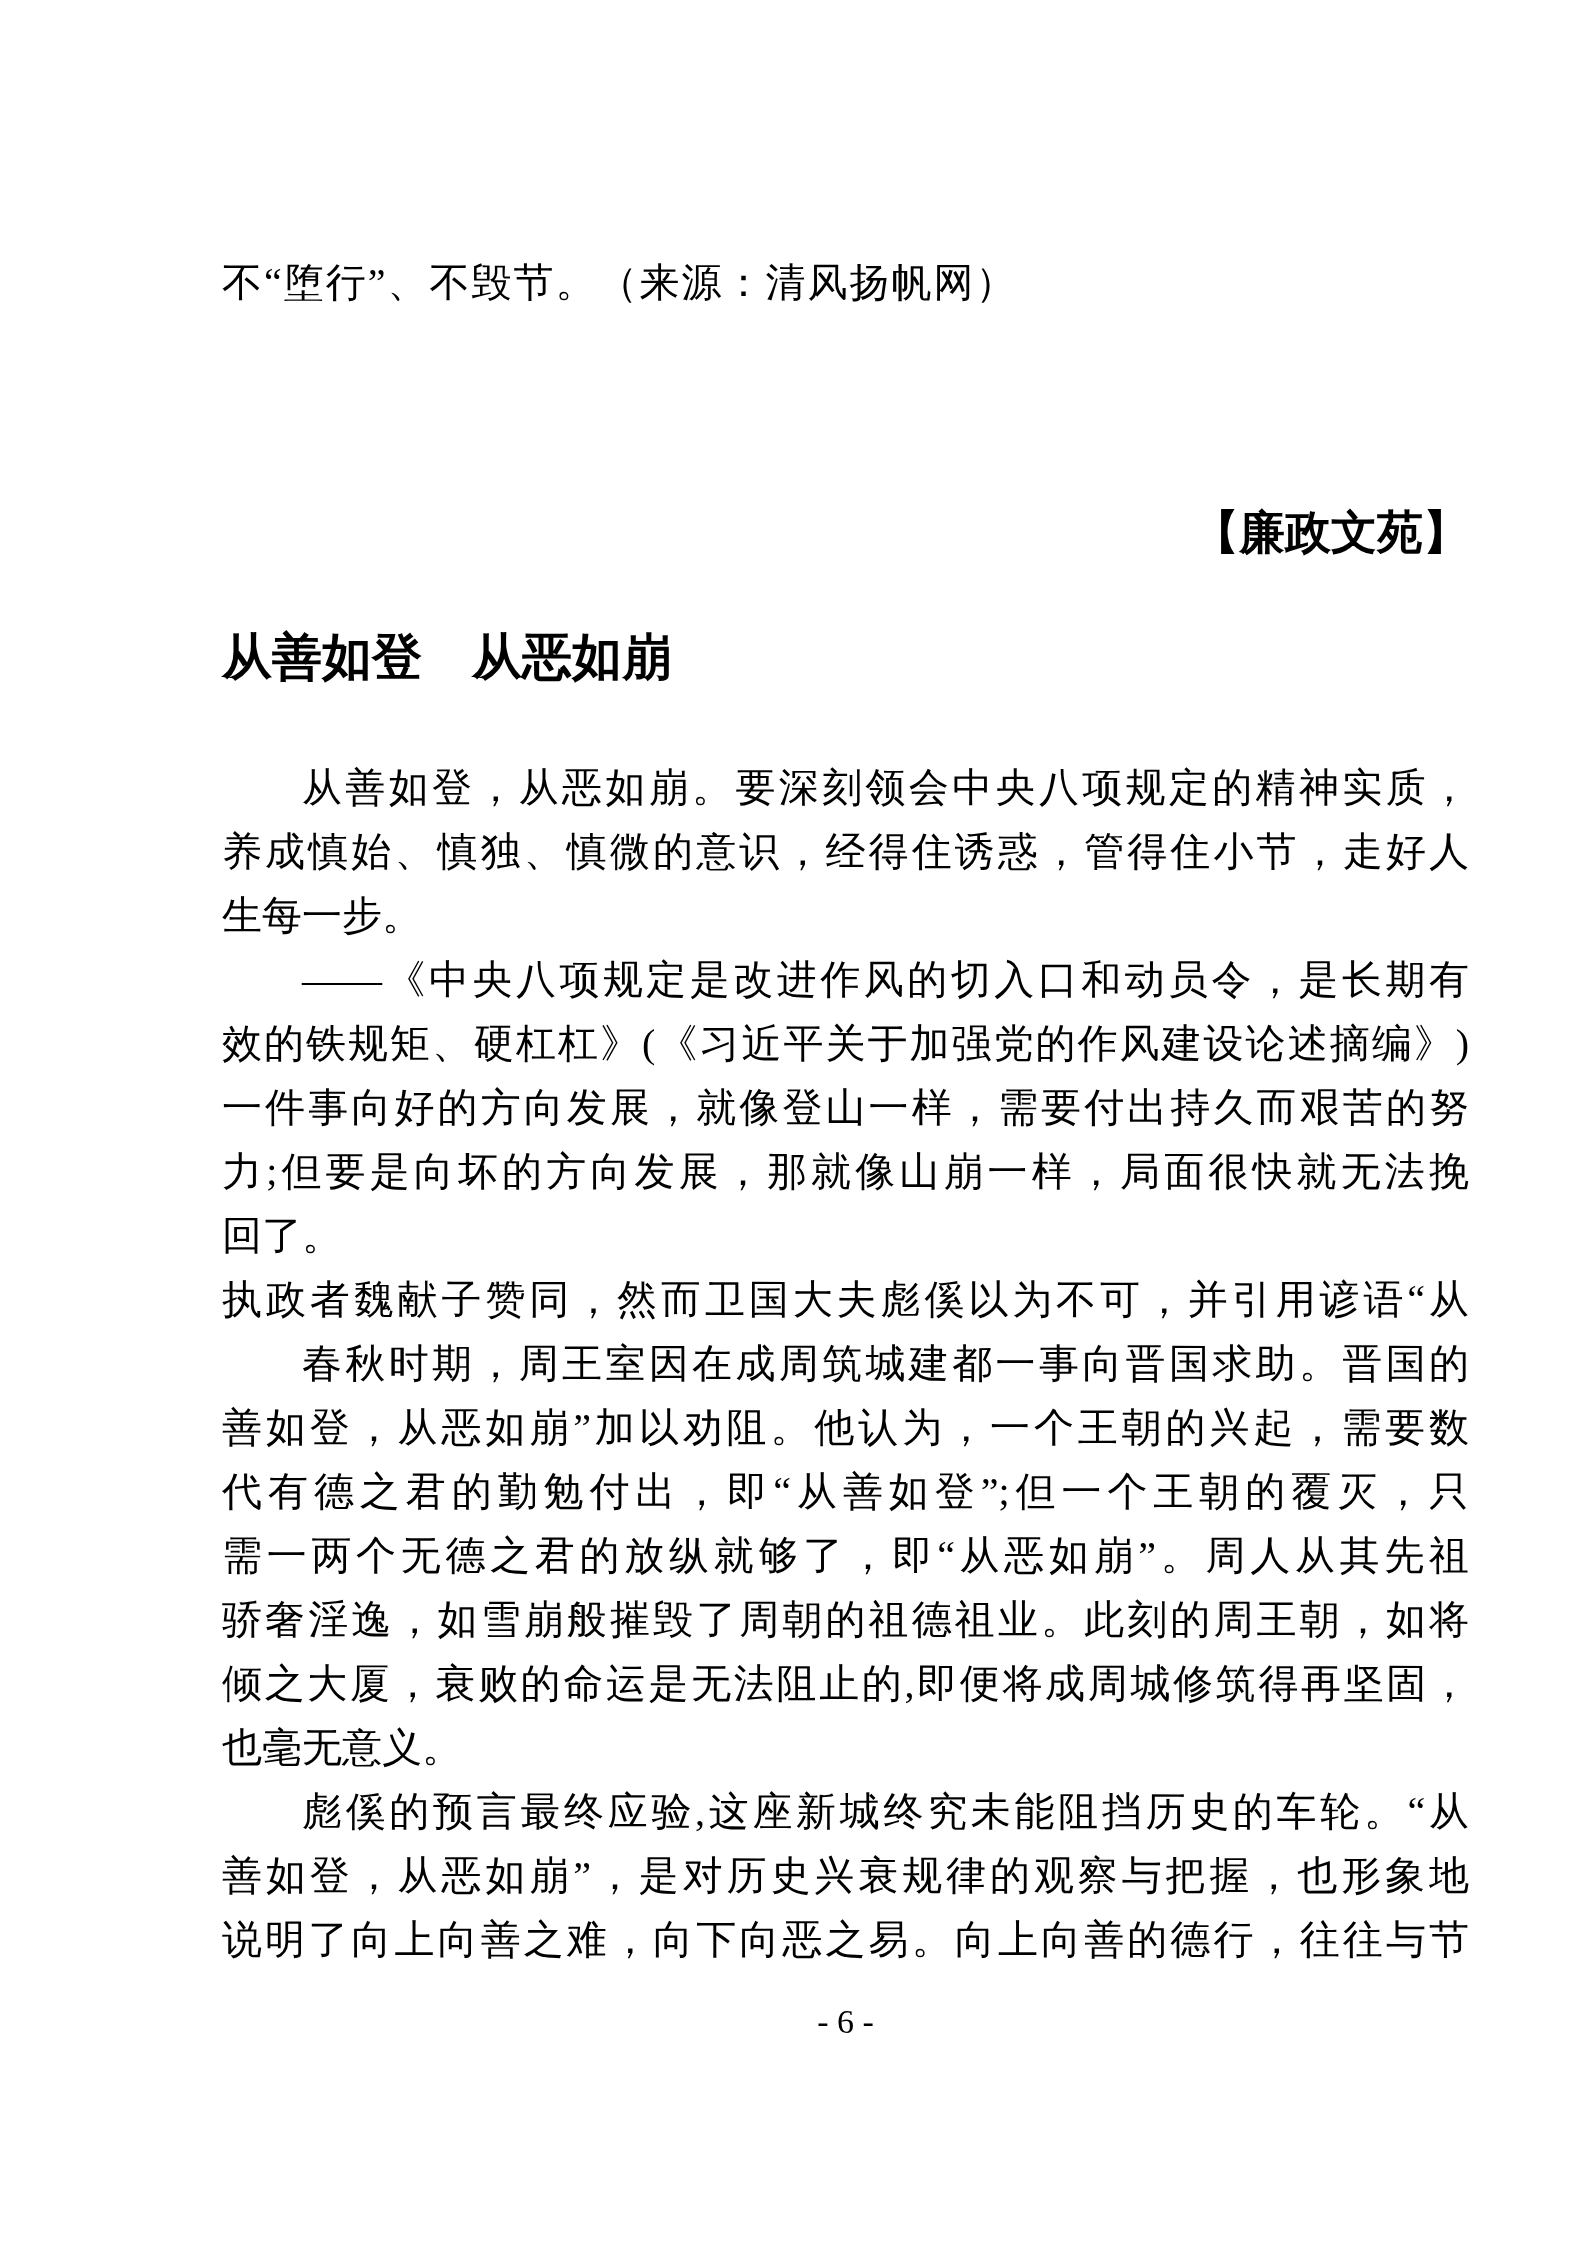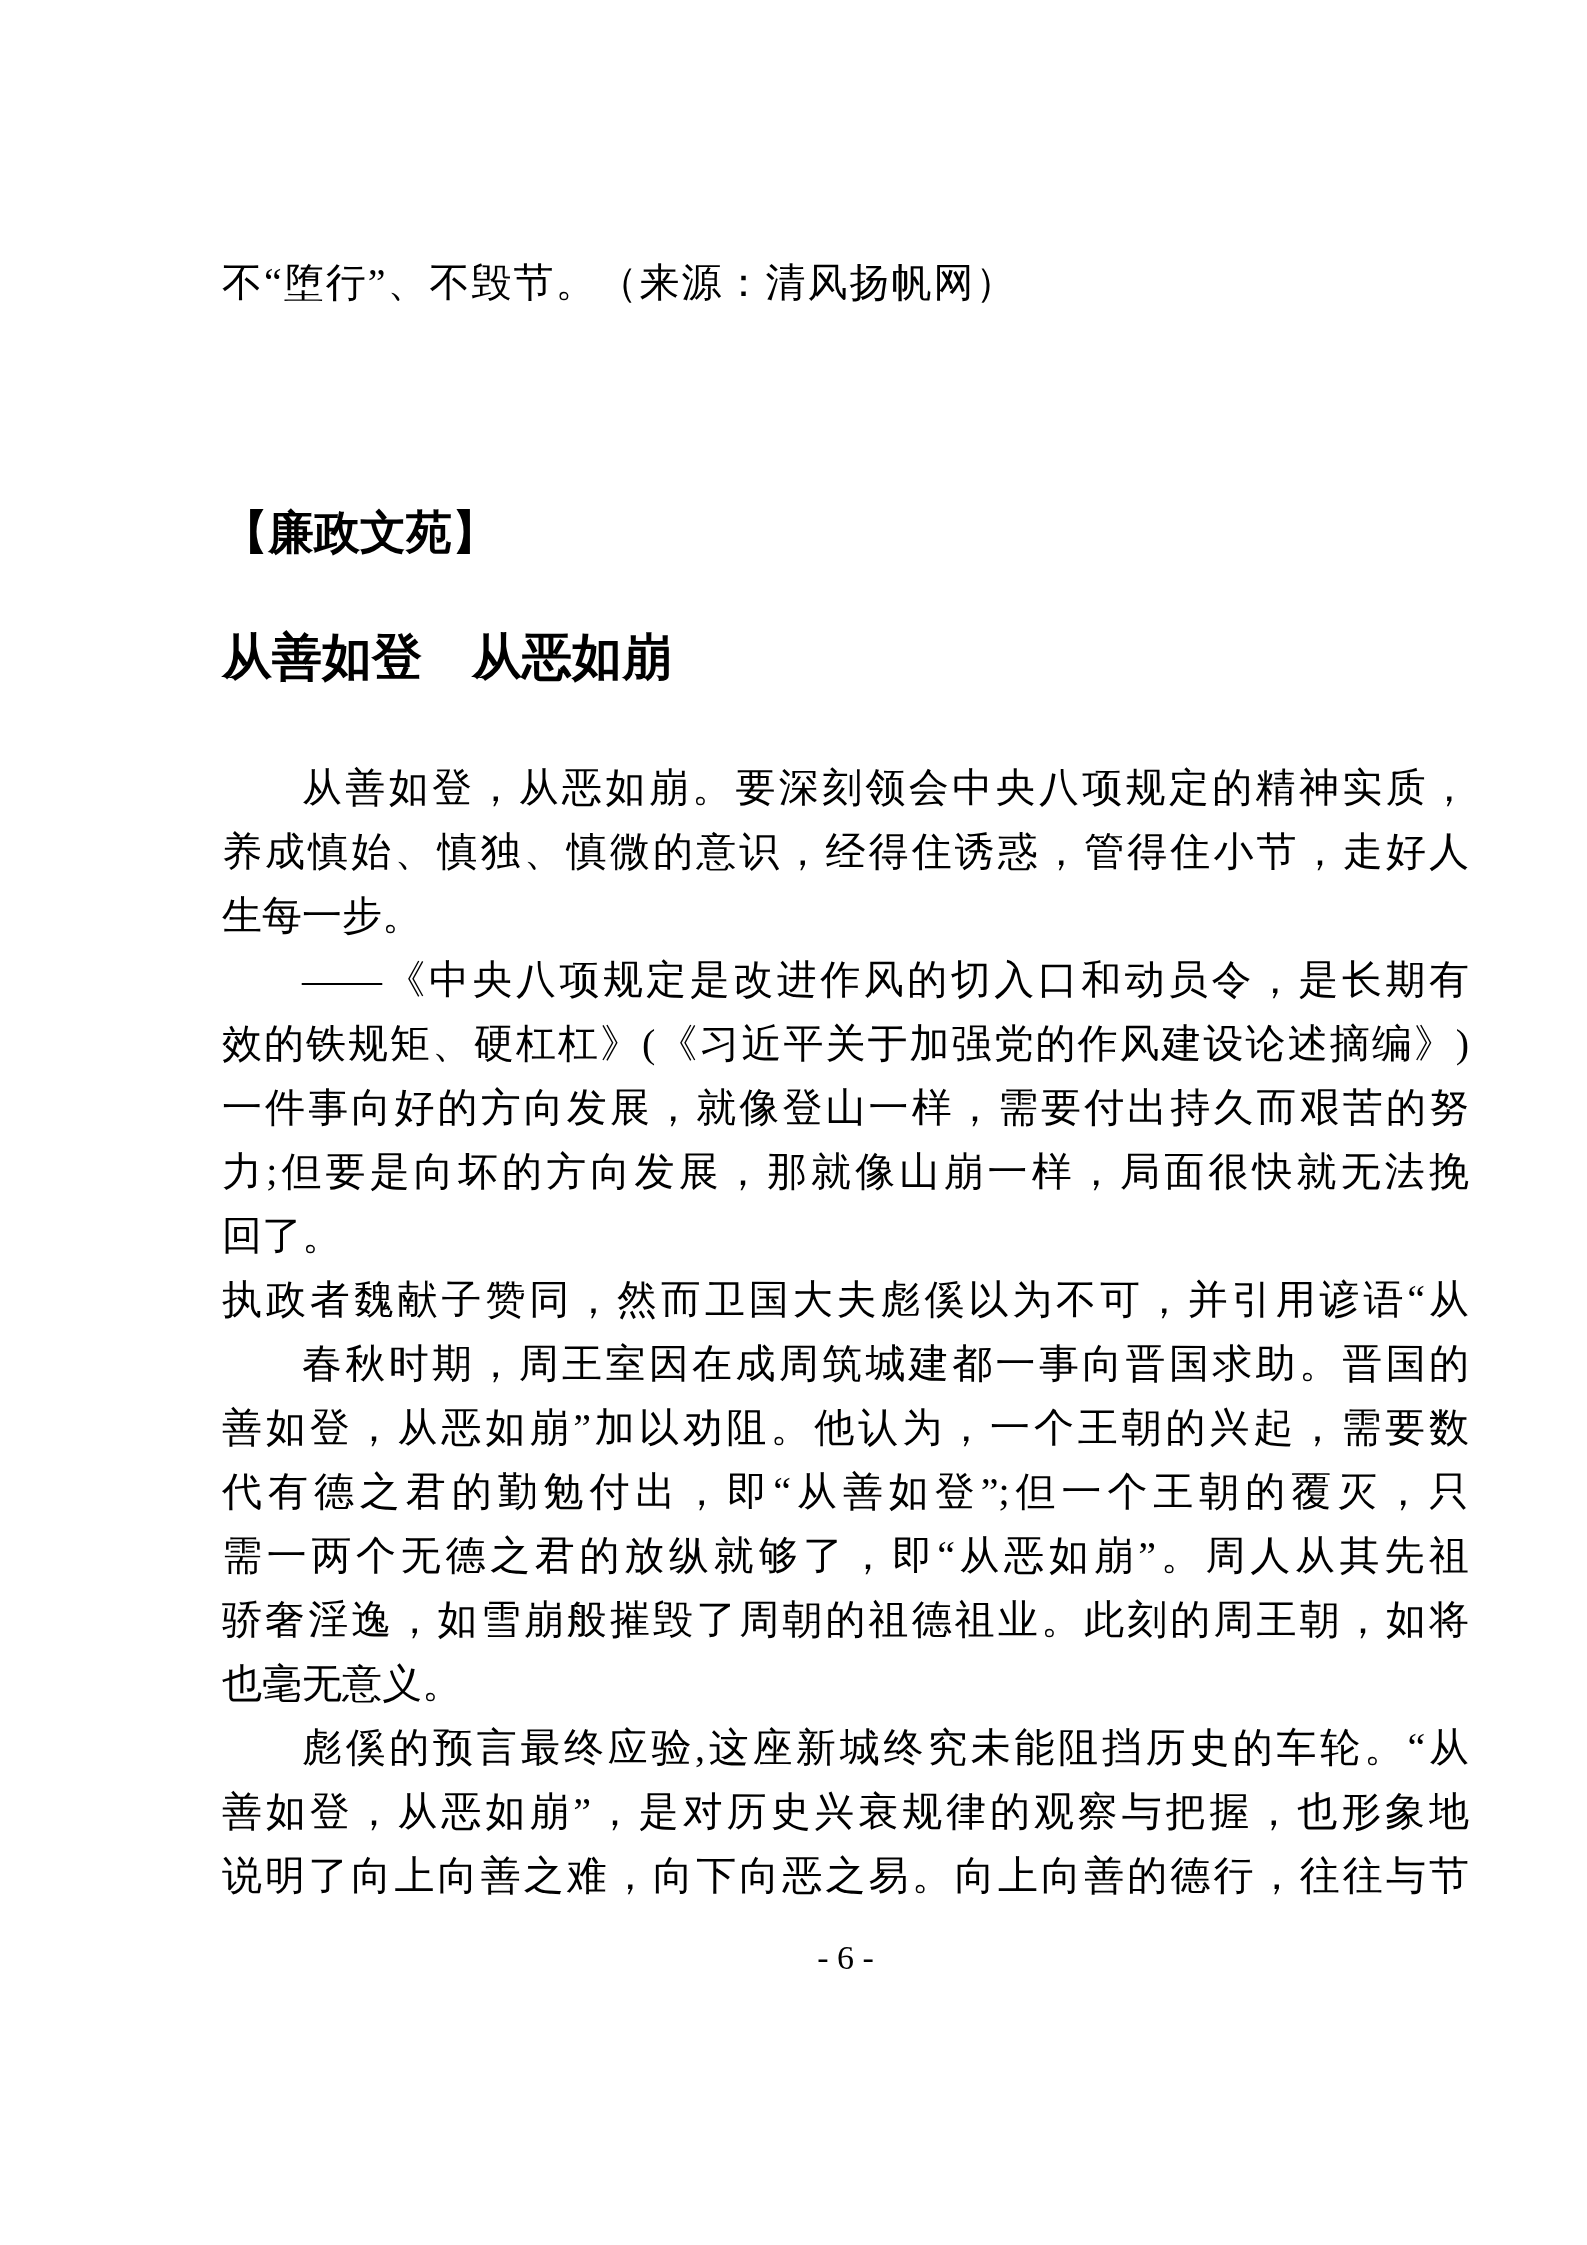--- a/index.html
+++ b/index.html
@@ -30,21 +30,21 @@
     line-height: 64px;
     letter-spacing: 2px;
     text-align: left;
     white-space: nowrap;
   }
   .section-header {
     margin-top: 186px;
     font-size: 46px;
     font-weight: bold;
     line-height: 64px;
-    text-align: left;
+    text-align: right;
   }
   .article-title {
     margin-top: 58px;
     font-size: 50px;
     font-weight: bold;
     line-height: 68px;
   }
   .body-text {
     margin-top: 65px;
   }
@@ -89,20 +89,21 @@
       <div class="line">效的铁规矩、硬杠杠》(《习近平关于加强党的作风建设论述摘编》)</div>
       <div class="line">一件事向好的方向发展，就像登山一样，需要付出持久而艰苦的努</div>
       <div class="line">力;但要是向坏的方向发展，那就像山崩一样，局面很快就无法挽</div>
       <div class="line short">回了。</div>
       <div class="line">执政者魏献子赞同，然而卫国大夫彪傒以为不可，并引用谚语“从</div>
       <div class="line indent">春秋时期，周王室因在成周筑城建都一事向晋国求助。晋国的</div>
       <div class="line">善如登，从恶如崩”加以劝阻。他认为，一个王朝的兴起，需要数</div>
       <div class="line">代有德之君的勤勉付出，即“从善如登”;但一个王朝的覆灭，只</div>
       <div class="line">需一两个无德之君的放纵就够了，即“从恶如崩”。周人从其先祖</div>
       <div class="line">骄奢淫逸，如雪崩般摧毁了周朝的祖德祖业。此刻的周王朝，如将</div>
+      <div class="line">倾之大厦，衰败的命运是无法阻止的,即便将成周城修筑得再坚固，</div>
       <div class="line short">也毫无意义。</div>
       <div class="line indent">彪傒的预言最终应验,这座新城终究未能阻挡历史的车轮。“从</div>
       <div class="line">善如登，从恶如崩”，是对历史兴衰规律的观察与把握，也形象地</div>
       <div class="line">说明了向上向善之难，向下向恶之易。向上向善的德行，往往与节</div>
     </div>
 
     <div class="page-footer">- 6 -</div>
 
   </div>
 </div>

